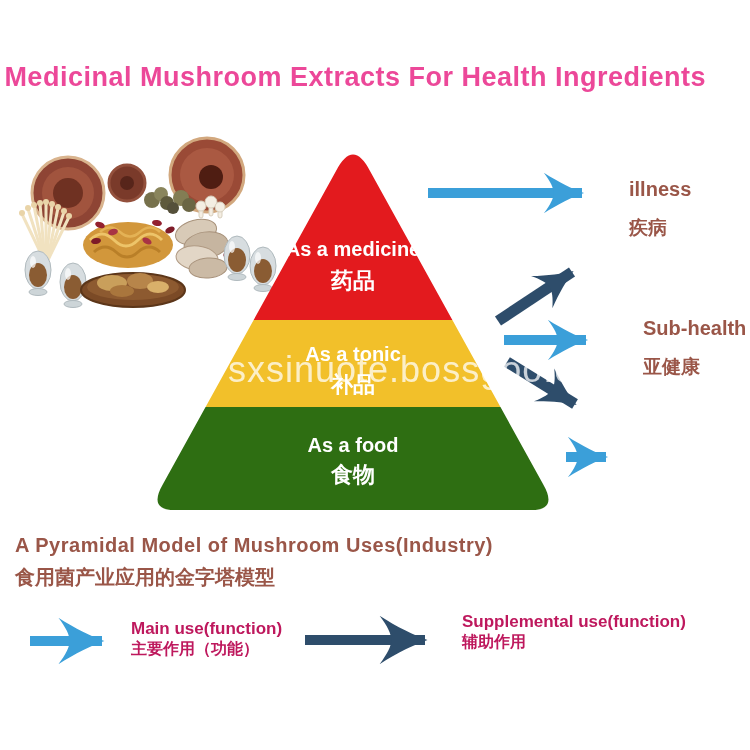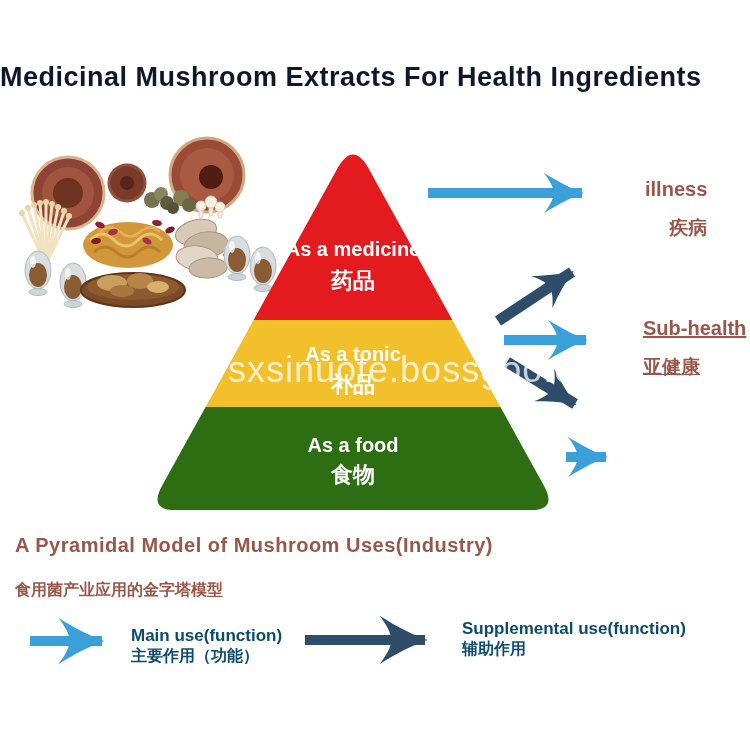--- a/index.html
+++ b/index.html
@@ -2,42 +2,42 @@
 <html><head>
 <meta charset="utf-8">
 <style>
   html,body{margin:0;padding:0;background:#fff;}
   .canvas{
     position:relative;width:750px;height:750px;background:#ffffff;overflow:hidden;
     font-family:"Liberation Sans","DejaVu Sans",sans-serif;
   }
   .abs{position:absolute;}
   .page-title{
-    top:62px;left:0;width:706px;text-align:left;
-    font-size:27px;font-weight:bold;color:#0f172a;letter-spacing:.5px;
+    top:62px;left:0;width:706px;text-align:right;
+    font-size:27px;font-weight:bold;color:#ec4899;letter-spacing:.5px;
   }
   .scene{top:0;left:0;}
   .band-text{fill:#ffffff;font-weight:bold;text-anchor:middle;
     font-family:"Liberation Sans","DejaVu Sans",sans-serif;}
   .band-en{font-size:20px;}
   .band-zh{font-size:22px;}
   .watermark{
     top:349px;left:228px;font-size:36px;font-weight:400;
     color:rgba(255,255,255,0.74);letter-spacing:1px;white-space:nowrap;
   }
   .outcome{color:#9a5648;line-height:1.15;}
   .outcome .en{font-size:20px;font-weight:bold;}
   .outcome .zh{font-size:19px;font-weight:600;margin-top:16px;}
-  .outcome-illness{top:178px;left:645px;text-align:right;}
-  .outcome-subhealth{top:317px;left:643px;text-decoration:underline;}
+  .outcome-illness{top:178px;left:629px;}
+  .outcome-subhealth{top:317px;left:643px;}
   .outcome-health{top:430px;left:646px;}
   .caption{top:534px;left:15px;width:720px;text-align:left;color:#9a5648;}
   .caption .line1{font-size:20px;font-weight:bold;letter-spacing:.5px;}
-  .caption .line2{font-size:16px;font-weight:bold;margin-top:23px;}
-  .legend-label{color:#0c4a6e;line-height:1.25;margin-top:7px;}
+  .caption .line2{font-size:20px;font-weight:bold;margin-top:7px;}
+  .legend-label{color:#be185d;line-height:1.25;}
   .legend-label .en{font-size:17px;font-weight:bold;}
   .legend-label .zh{font-size:16px;font-weight:bold;}
   .legend-main{top:618px;left:131px;}
   .legend-supplemental{top:611px;left:462px;}
 </style>
 </head>
 <body>
 
 <div class="canvas">
 

